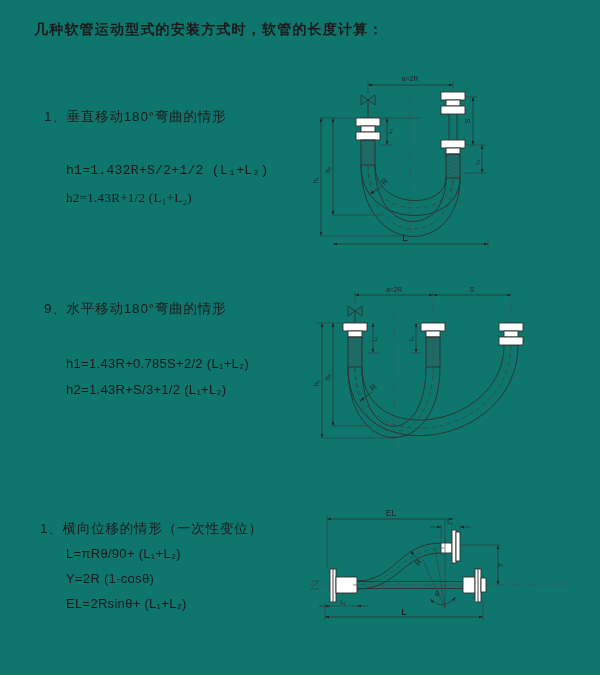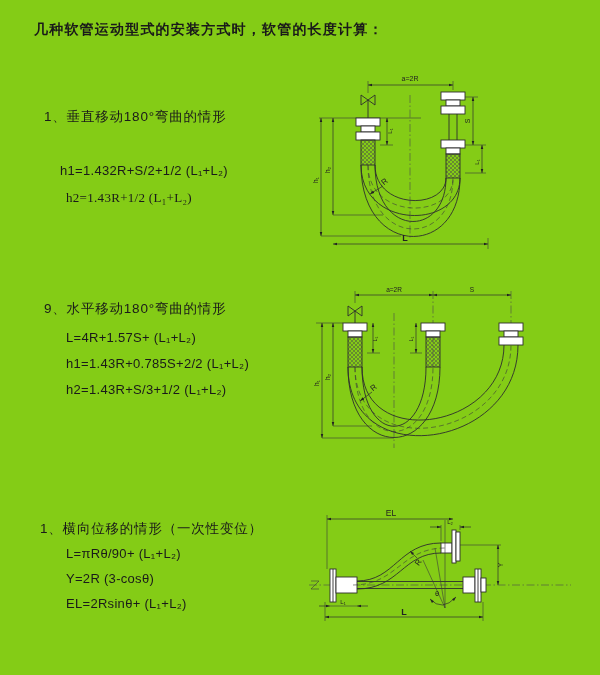--- a/index.html
+++ b/index.html
@@ -1,18 +1,18 @@
 <!DOCTYPE html>
 <html><head>
 <meta charset="utf-8">
 <style>
   html,body { margin:0; padding:0; background:#e8e8e8; }
   .page {
     position:relative; width:600px; height:675px; margin:0 auto;
-    background:#84cc16; overflow:hidden;
+    background:#0f766e; overflow:hidden;
     font-family:"Liberation Sans","DejaVu Sans",sans-serif;
     color:#1a1a1a;
   }
   .title {
     position:absolute; left:34px; top:21px;
     font-size:14px; font-weight:700; letter-spacing:1.2px;
   }
   .sec-heading {
     position:absolute; font-size:13.5px; font-weight:400; letter-spacing:0.8px;
   }
@@ -32,31 +32,30 @@
   .part{ stroke:#2e2e2e; stroke-width:0.9; fill:#ffffff; }
 </style>
 </head>
 <body>
 
 <div class="page">
 
   <div class="title">几种软管运动型式的安装方式时，软管的长度计算：</div>
 
   <div class="sec-heading" style="left:44px; top:108px;">1、垂直移动180°弯曲的情形</div>
-  <div class="formula" style="left:60px; top:163px;">h1=1.432R+S/2+1/2 (L₁+L₂)</div>
+  <div class="formula" style="left:66px; top:163px;font-family:Liberation Mono, monospace;">h1=1.432R+S/2+1/2 (L₁+L₂)</div>
   <div class="formula" style="left:66px; top:190px;font-family:Liberation Serif, serif;">h2=1.43R+1/2 (L₁+L₂)</div>
 
   <div class="sec-heading" style="left:44px; top:300px;">9、水平移动180°弯曲的情形</div>
-  <div class="formula" style="left:66px; top:330px;">L=4R+1.57S+ (L₁+L₂)</div>
   <div class="formula" style="left:66px; top:356px;">h1=1.43R+0.785S+2/2 (L₁+L₂)</div>
   <div class="formula" style="left:66px; top:382px;">h2=1.43R+S/3+1/2 (L₁+L₂)</div>
 
   <div class="sec-heading" style="left:40px; top:520px;">1、横向位移的情形（一次性变位）</div>
   <div class="formula" style="left:66px; top:546px;">L=πRθ/90+ (L₁+L₂)</div>
-  <div class="formula" style="left:66px; top:571px;">Y=2R (3-cosθ)</div>
+  <div class="formula" style="left:66px; top:571px;">Y=2R (1-cosθ)</div>
   <div class="formula" style="left:66px; top:596px;">EL=2Rsinθ+ (L₁+L₂)</div>
 
   <svg class="diagram" style="left:313px; top:70px;" width="267" height="188" viewBox="0 0 267 188">
     <defs>
       <pattern id="xh1" width="4" height="4" patternUnits="userSpaceOnUse">
         <path d="M0,0 L4,4 M4,0 L0,4" stroke="#4a4a4a" stroke-width="0.5"></path>
       </pattern>
       <marker id="ar1" viewBox="0 0 9 9" refX="8" refY="4.5" markerWidth="7" markerHeight="7" orient="auto-start-reverse">
         <path d="M0,2 L8,4.5 L0,7 z" fill="#222"></path>
       </marker>

